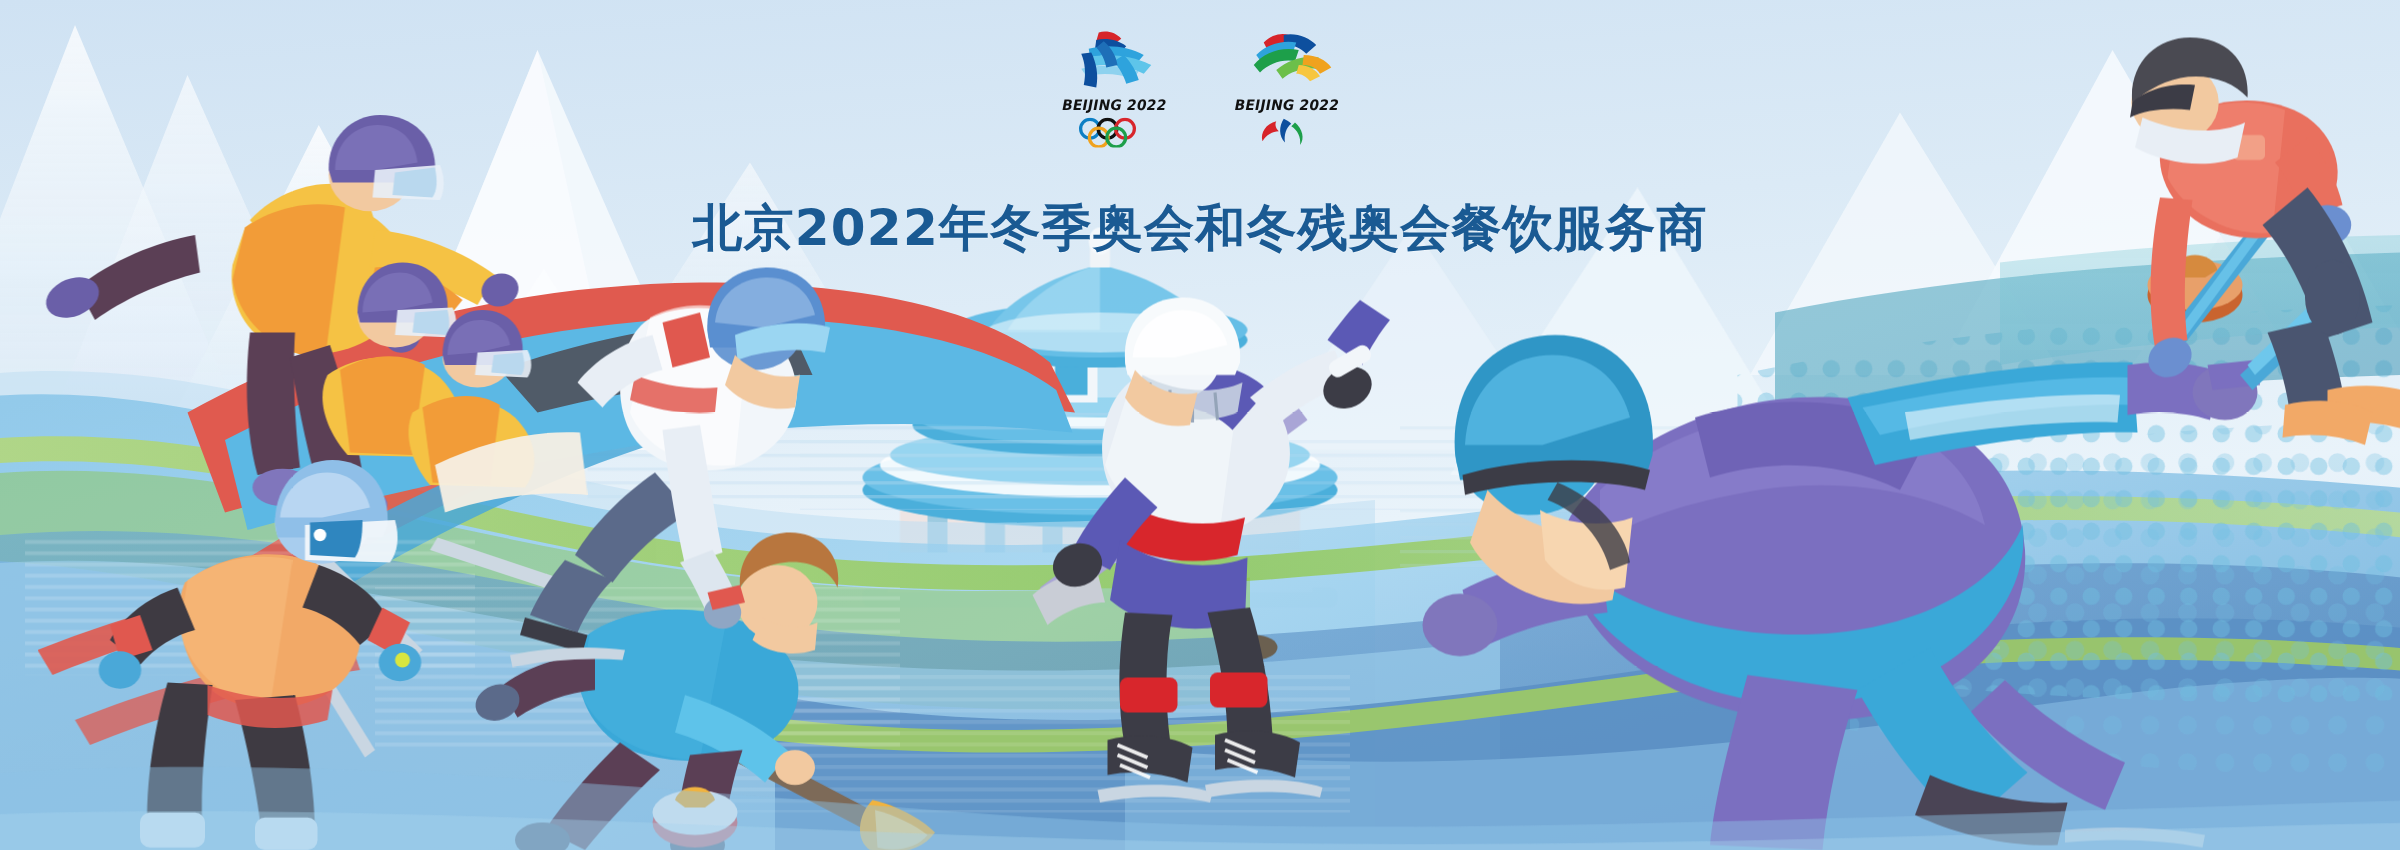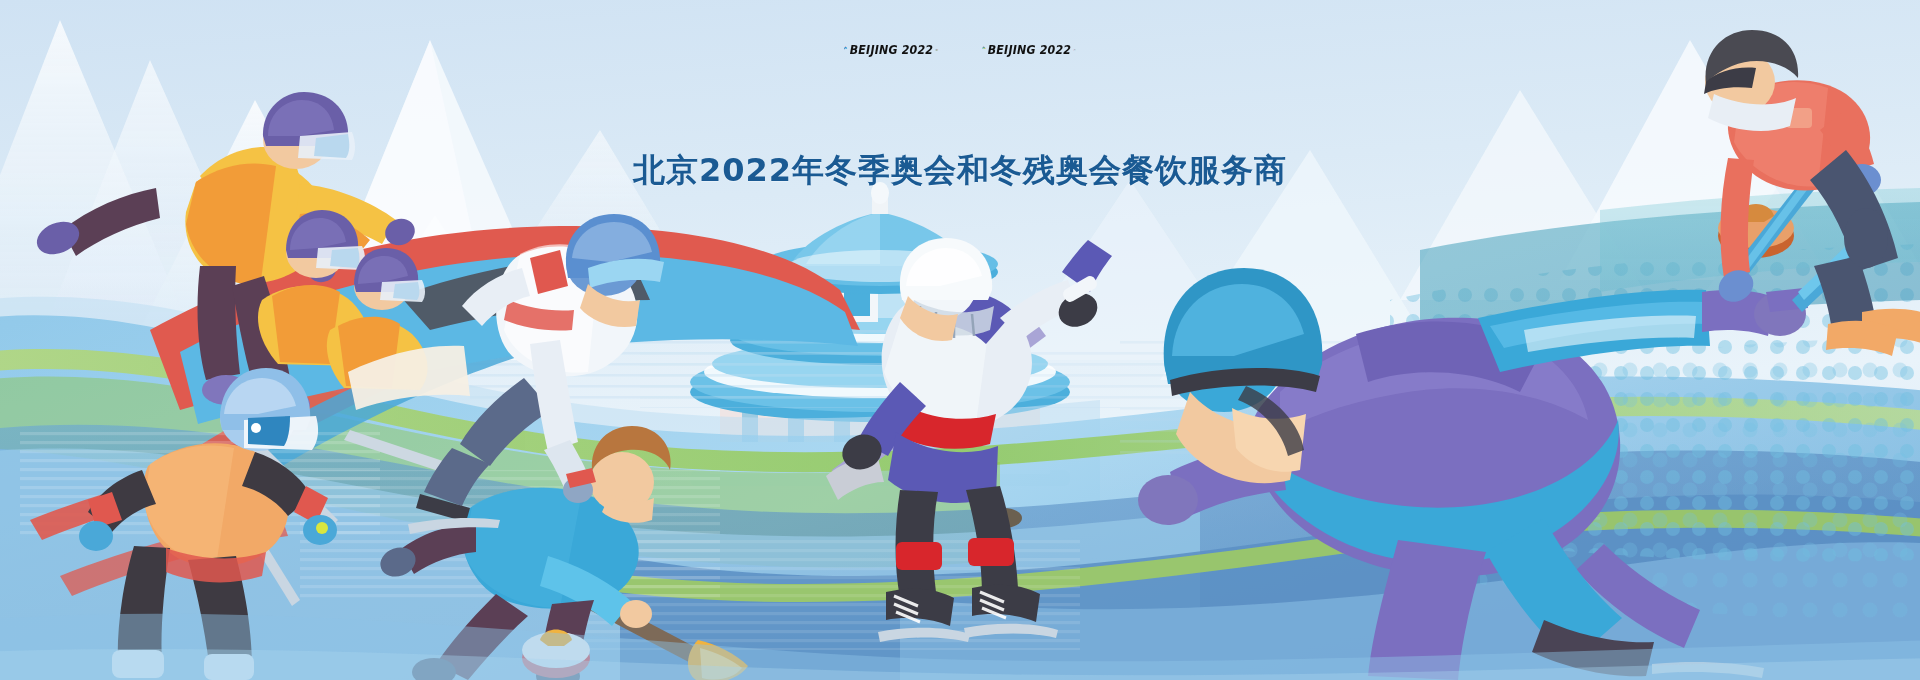--- a/index.html
+++ b/index.html
@@ -14,32 +14,32 @@
 
   
   #header-block{
     position:absolute;left:0;top:0;width:1920px;height:210px;
     z-index:60;pointer-events:none;
   }
   #emblem-row{
     position:absolute;left:50%;top:22px;transform:translateX(-50%);
     display:flex;align-items:flex-end;gap:42px;
   }
-  .emblem{width:96px;display:flex;flex-direction:row;align-items:center;}
+  .emblem{width:96px;display:flex;flex-direction:column;align-items:center;}
   .emblem-mark{height:52px;width:96px;}
   .emblem-word{
     font-family:"DejaVu Sans",sans-serif;
     font-weight:700;font-style:italic;font-size:11.5px;letter-spacing:.2px;
     color:#111;margin-top:3px;white-space:nowrap;transform:scaleX(.96);
   }
   .emblem-rings{height:24px;margin-top:3px;}
 
   #page-title{
     position:absolute;left:0;right:0;top:128px;text-align:center;
-    font-size:32px;font-weight:700;letter-spacing:1px;color:#1a5a93;
+    font-size:40px;font-weight:700;letter-spacing:1px;color:#1a5a93;
     text-shadow:0 1px 0 rgba(255,255,255,.35);
     font-family:"DejaVu Sans","Liberation Sans",sans-serif;
   }
 </style>
 </head>
 <body>
 
 <div id="banner">
 
   <svg class="layer" viewBox="0 0 1920 680" width="1920" height="680" preserveAspectRatio="none">

